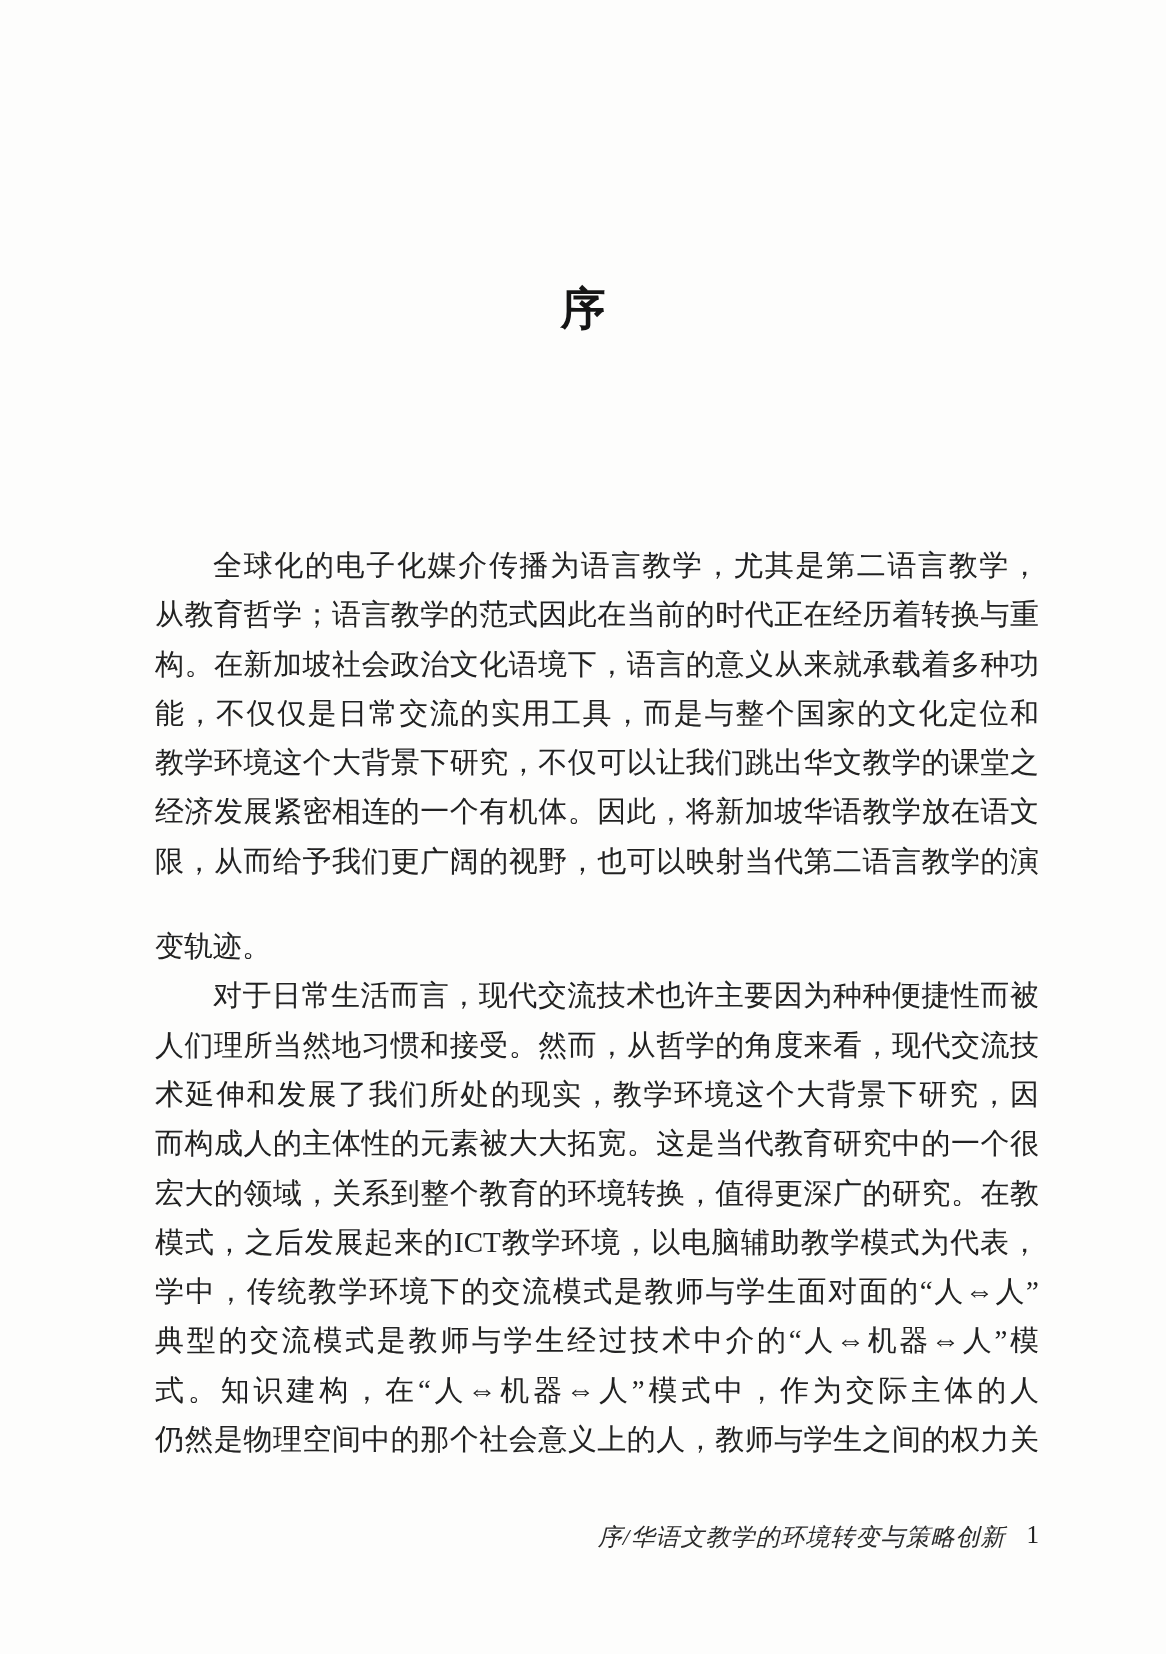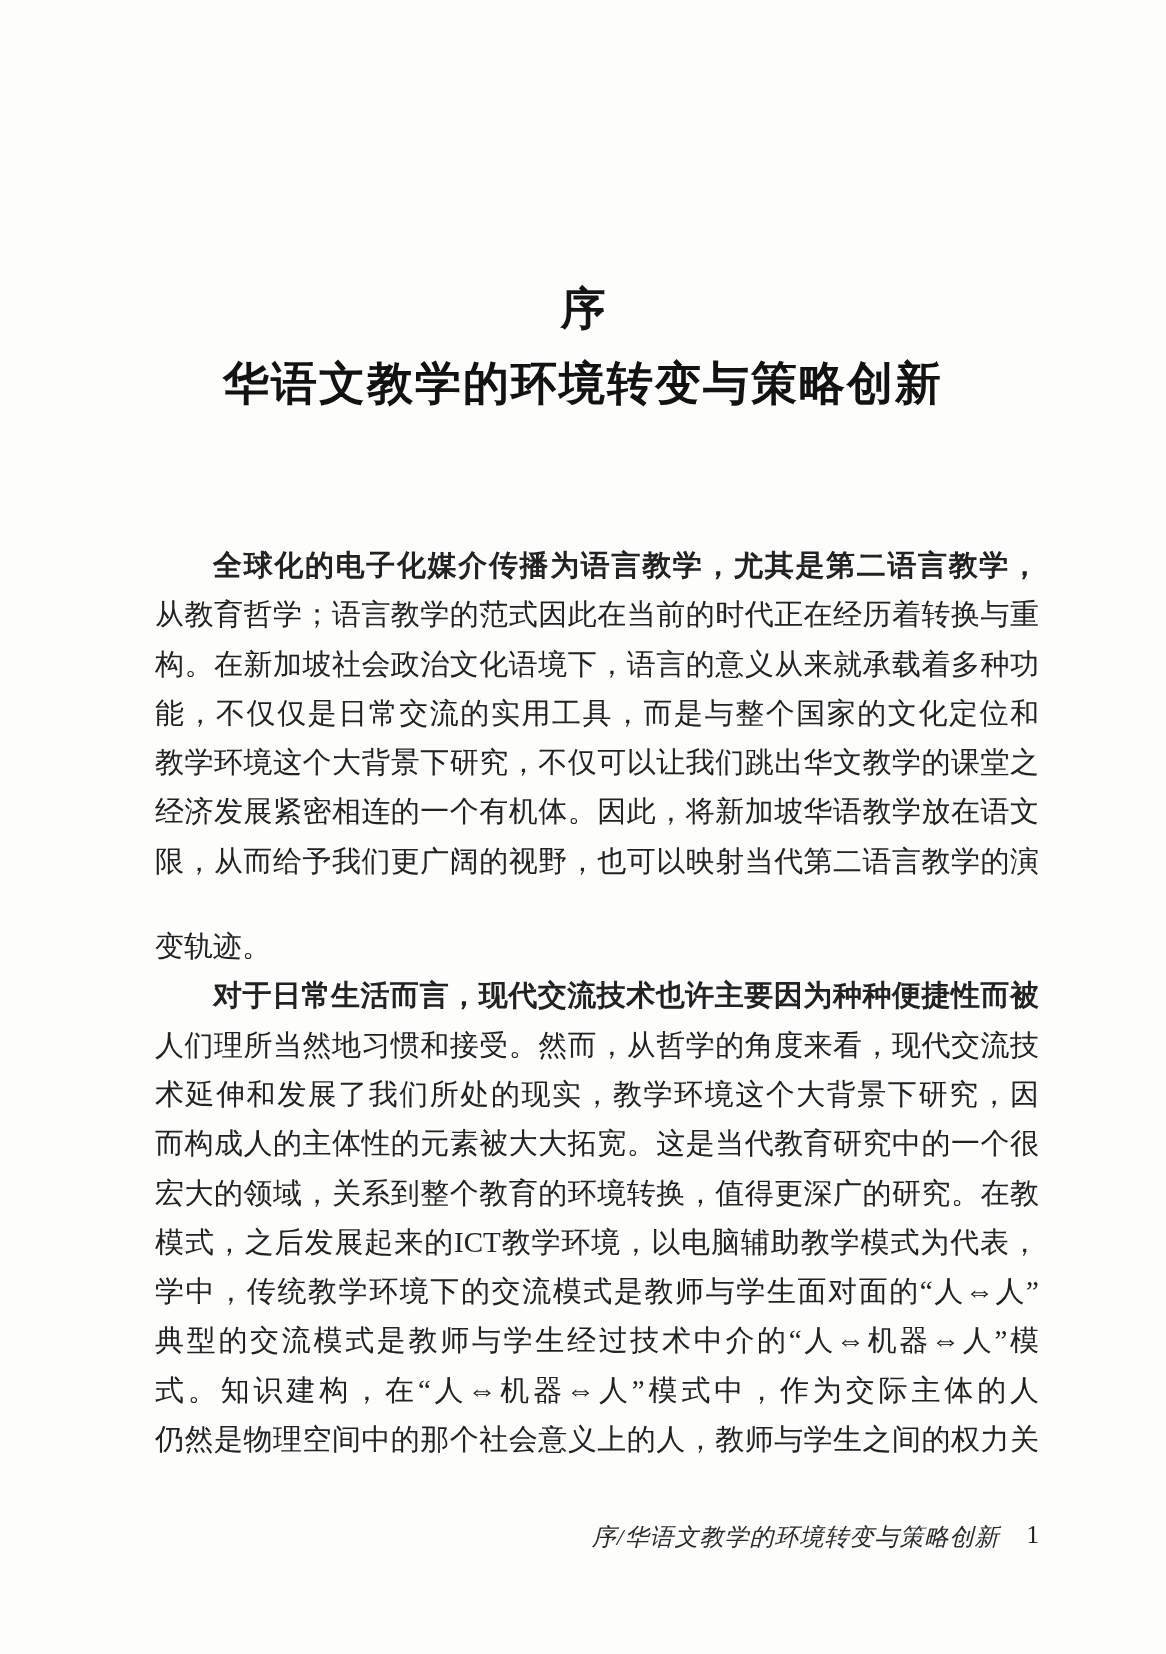--- a/index.html
+++ b/index.html
@@ -52,55 +52,53 @@
   }
   .line {
     text-align: justify;
     text-align-last: justify;
     height: 49.3px;
     overflow: hidden;
     white-space: nowrap;
   }
   .line.indent {
     text-indent: 2em;
-    font-weight: bold;
   }
   .line.para-end {
     text-align-last: left;
     margin-top: 36px;
   }
   .footer {
     position: absolute;
     left: 155px;
     top: 1521px;
     width: 884px;
     display: flex;
     justify-content: flex-end;
     align-items: flex-start;
-    gap: 27px;
+    gap: 21px;
     font-size: 24px;
     font-style: italic;
     letter-spacing: 1px;
     color: #2a2a2a;
   }
   .footer .page-number {
     font-style: normal;
     font-size: 25px;
     letter-spacing: 0;
     color: #222222;
   }
 </style>
 </head>
 <body>
 
 <div class="page">
 
   <div class="preface-heading">序</div>
 
-  <div class="preface-title">华语文教学的环境转变与策略创新</div>
 
   <div class="body-text">
     <div class="line indent">全球化的电子化媒介传播为语言教学，尤其是第二语言教学，</div>
     <div class="line">从教育哲学；语言教学的范式因此在当前的时代正在经历着转换与重</div>
     <div class="line">构。在新加坡社会政治文化语境下，语言的意义从来就承载着多种功</div>
     <div class="line">能，不仅仅是日常交流的实用工具，而是与整个国家的文化定位和</div>
     <div class="line">教学环境这个大背景下研究，不仅可以让我们跳出华文教学的课堂之</div>
     <div class="line">经济发展紧密相连的一个有机体。因此，将新加坡华语教学放在语文</div>
     <div class="line">限，从而给予我们更广阔的视野，也可以映射当代第二语言教学的演</div>
     <div class="line para-end">变轨迹。</div>

